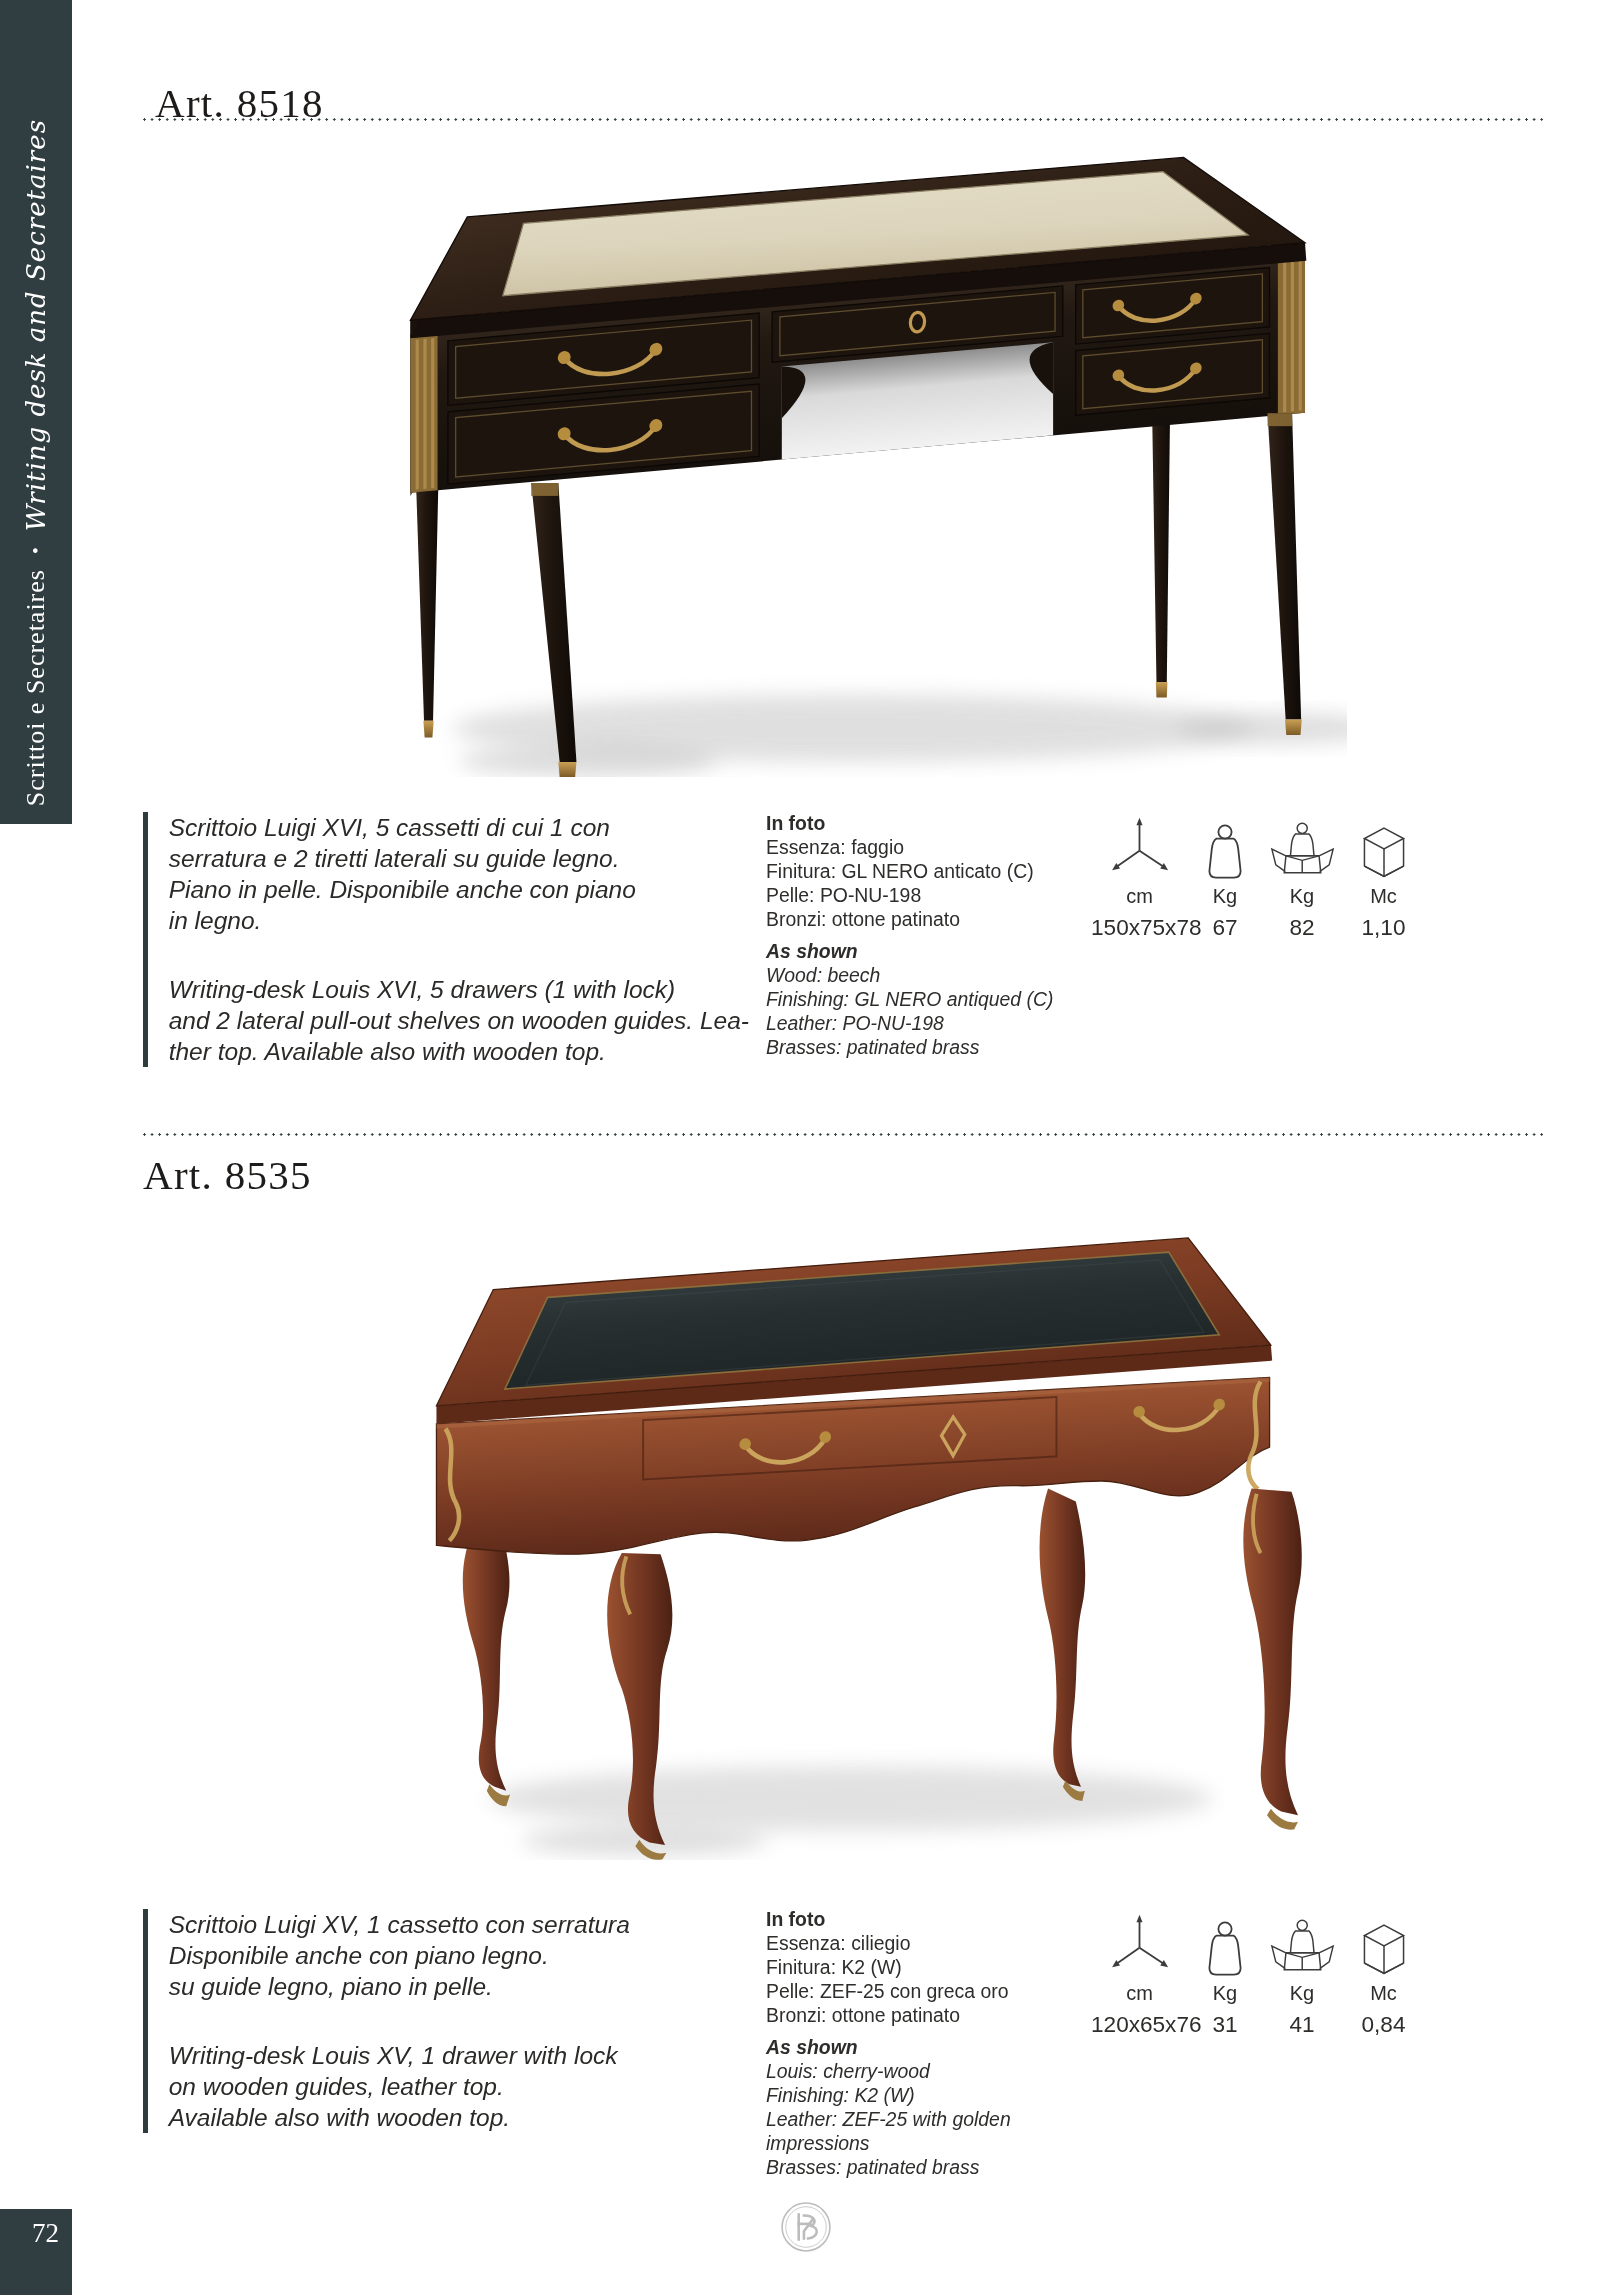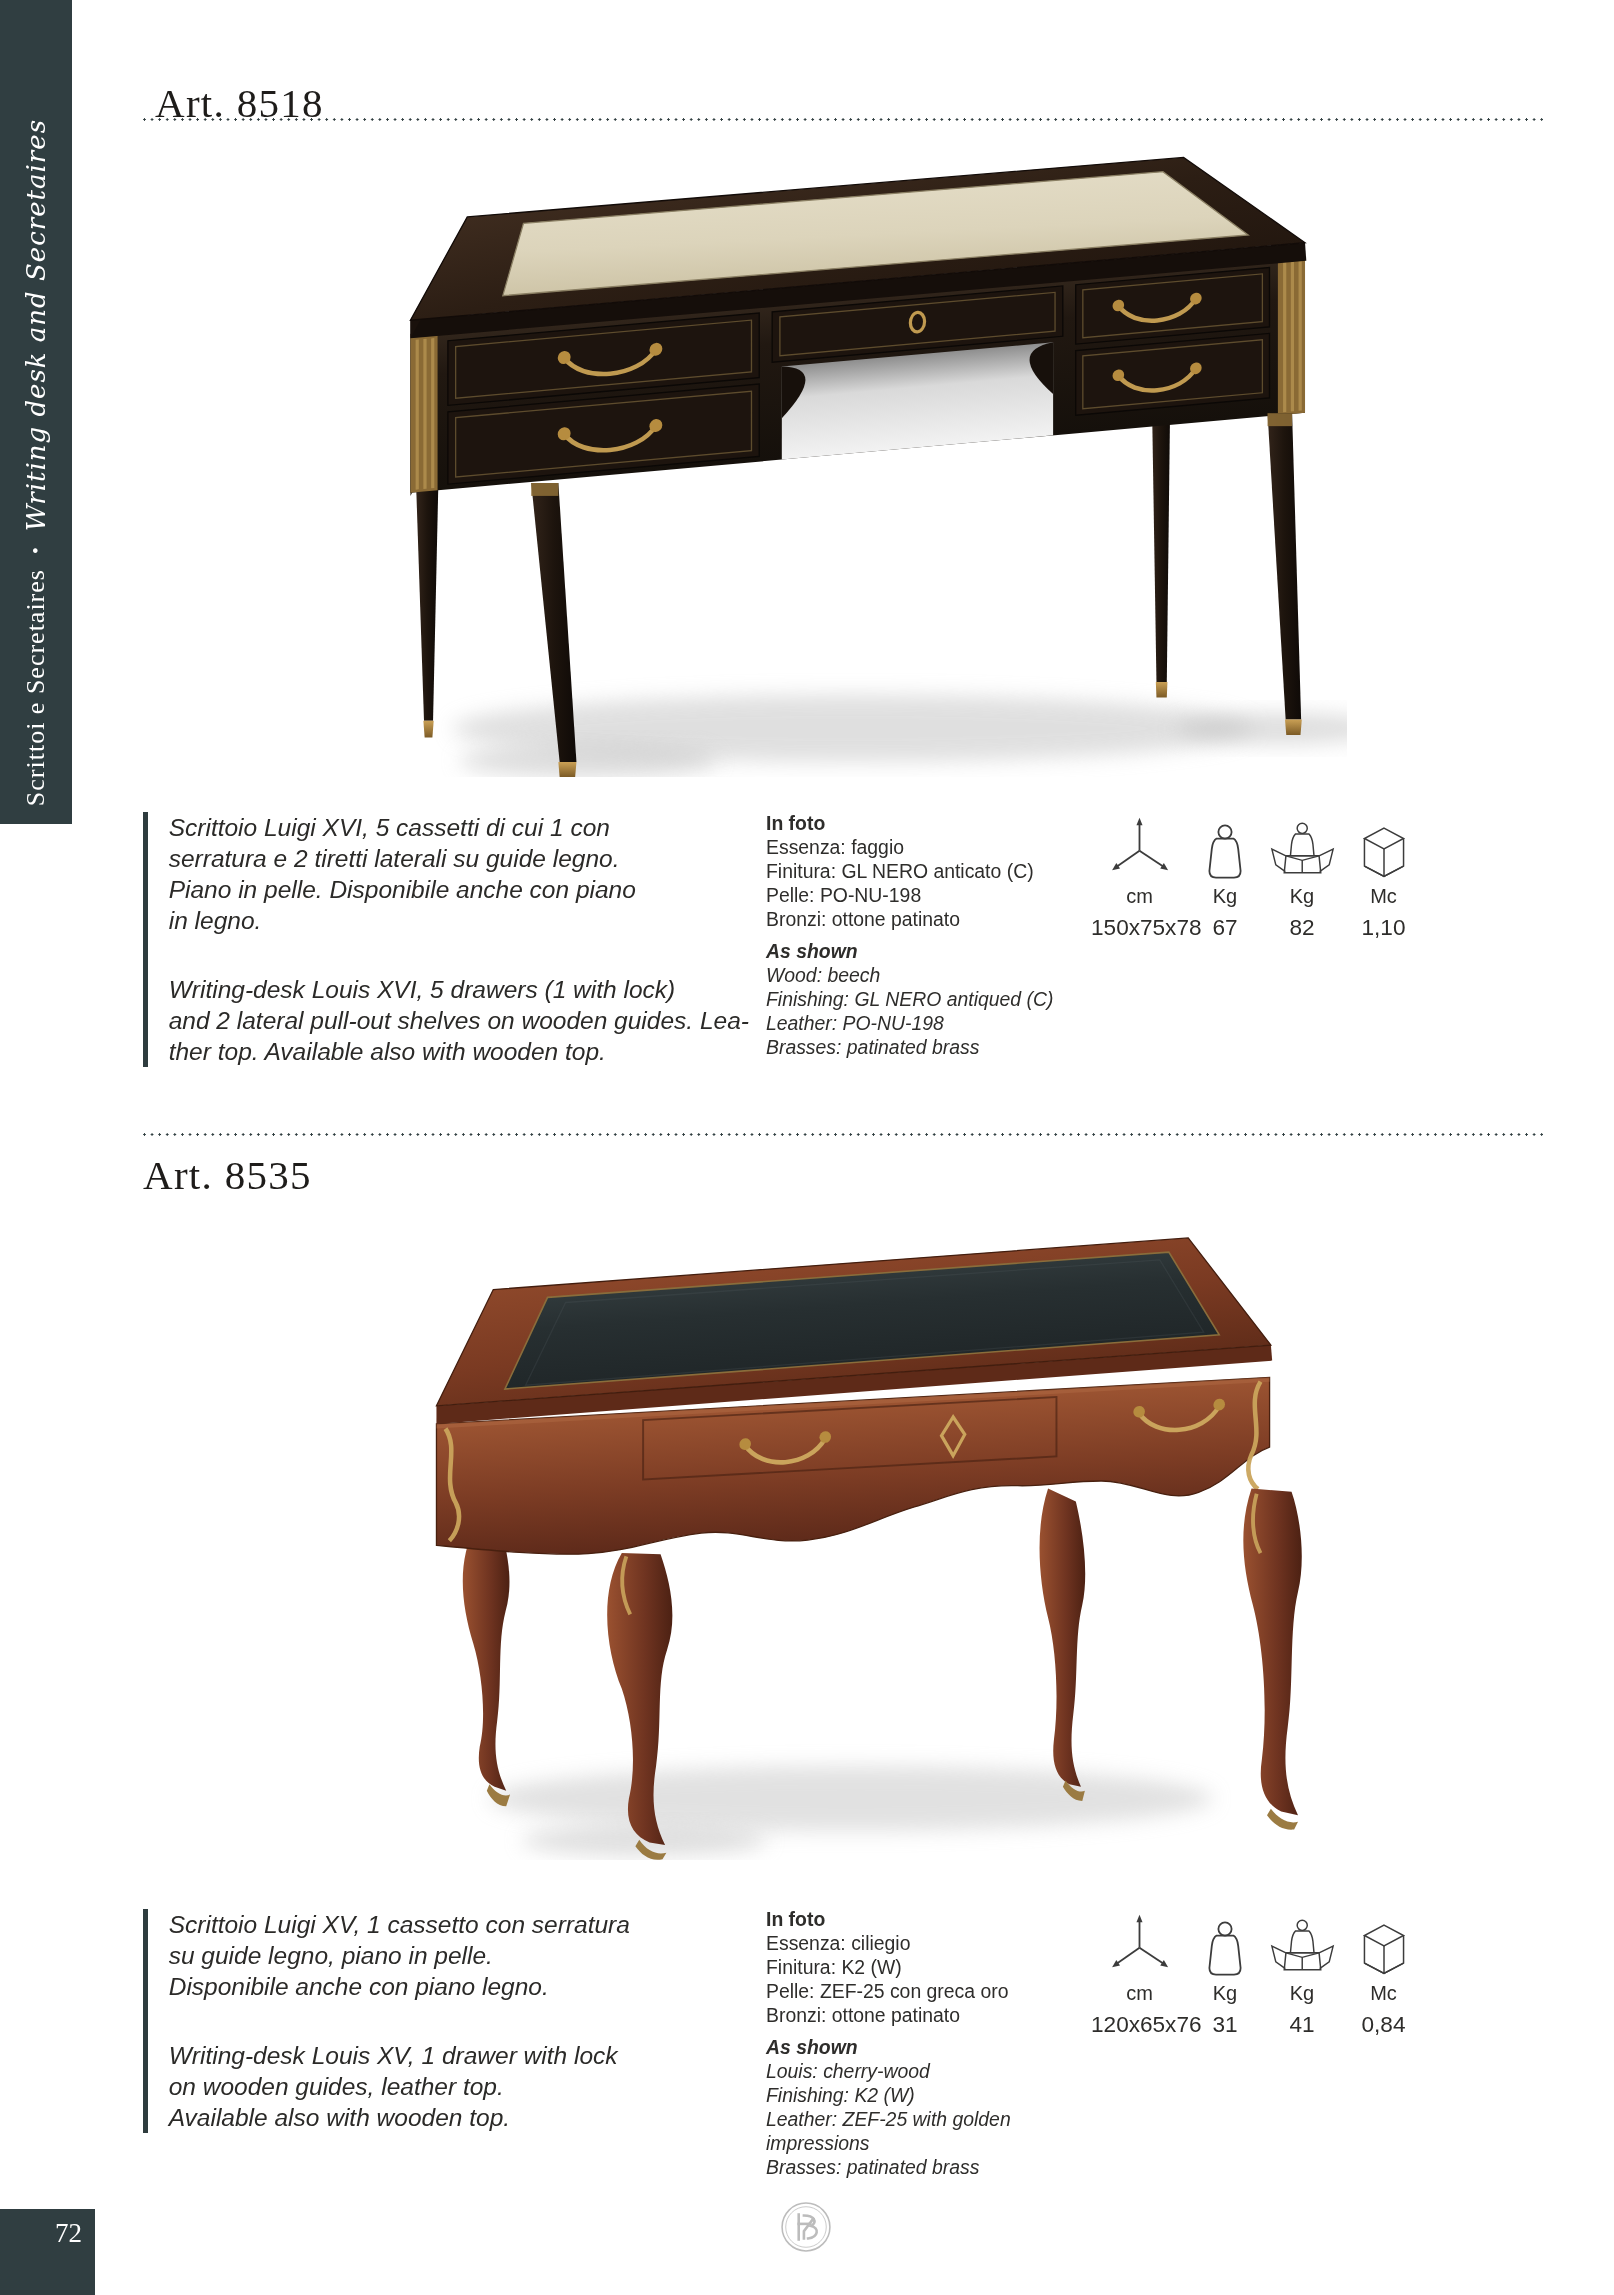--- a/index.html
+++ b/index.html
@@ -14,21 +14,21 @@
   }
   .side-band .vtext{
     writing-mode:vertical-rl;transform:rotate(180deg);
     font-family:"Liberation Serif",serif;font-size:26px;color:#ffffff;
     letter-spacing:1px;padding-top:18px;white-space:nowrap;line-height:72px;
   }
   .side-band .vtext .en{font-style:italic;font-family:"DejaVu Serif",serif;}
   .side-band .vtext .sep{font-size:19.4px;}
   
   .footer-band{
-    position:absolute;left:0;top:2209px;width:72px;height:87px;background:#303e41;padding-left:23px;
+    position:absolute;left:0;top:2209px;width:72px;height:87px;background:#303e41;
   }
   .footer-band .pnum{
     position:absolute;right:13px;top:9px;color:#ffffff;
     font-family:"Liberation Serif",serif;font-size:27px;
   }
   .brand-logo{position:absolute;left:780px;top:2201px;width:52px;height:52px;}
   
   .art-title{
     position:absolute;left:143px;font-family:"Liberation Serif",serif;
     font-size:41px;color:#1e1c1a;letter-spacing:1.3px;white-space:nowrap;
@@ -341,22 +341,22 @@
       <polygon points="58,272 1350,178 1352,202 58,300" fill="#5e2a18"></polygon>
       <polygon points="146,92 1222,12 1350,178 58,272" fill="url(#d2top)" stroke="#421d0e" stroke-width="2"></polygon>
       <polygon points="230,104 1192,34 1270,162 164,246" fill="url(#d2leather)" stroke="#8a6d3b" stroke-width="2.5"></polygon>
       <polygon points="258,112 1178,46 1246,158 196,240" fill="none" stroke="#55606238" stroke-width="2"></polygon>
     </svg>
   </div>
 
   <div class="desc" style="top:1909px;">
     <div class="it">
       <div>Scrittoio Luigi XV, 1 cassetto con serratura</div>
+      <div>Disponibile anche con piano legno.</div>
       <div>su guide legno, piano in pelle.</div>
-      <div>Disponibile anche con piano legno.</div>
     </div>
     <div class="en">
       <div>Writing-desk Louis XV, 1 drawer with lock</div>
       <div>on wooden guides, leather top.</div>
       <div>Available also with wooden top.</div>
     </div>
   </div>
 
   <div class="spec" style="top:1907px;">
     <div class="head">In foto</div>

